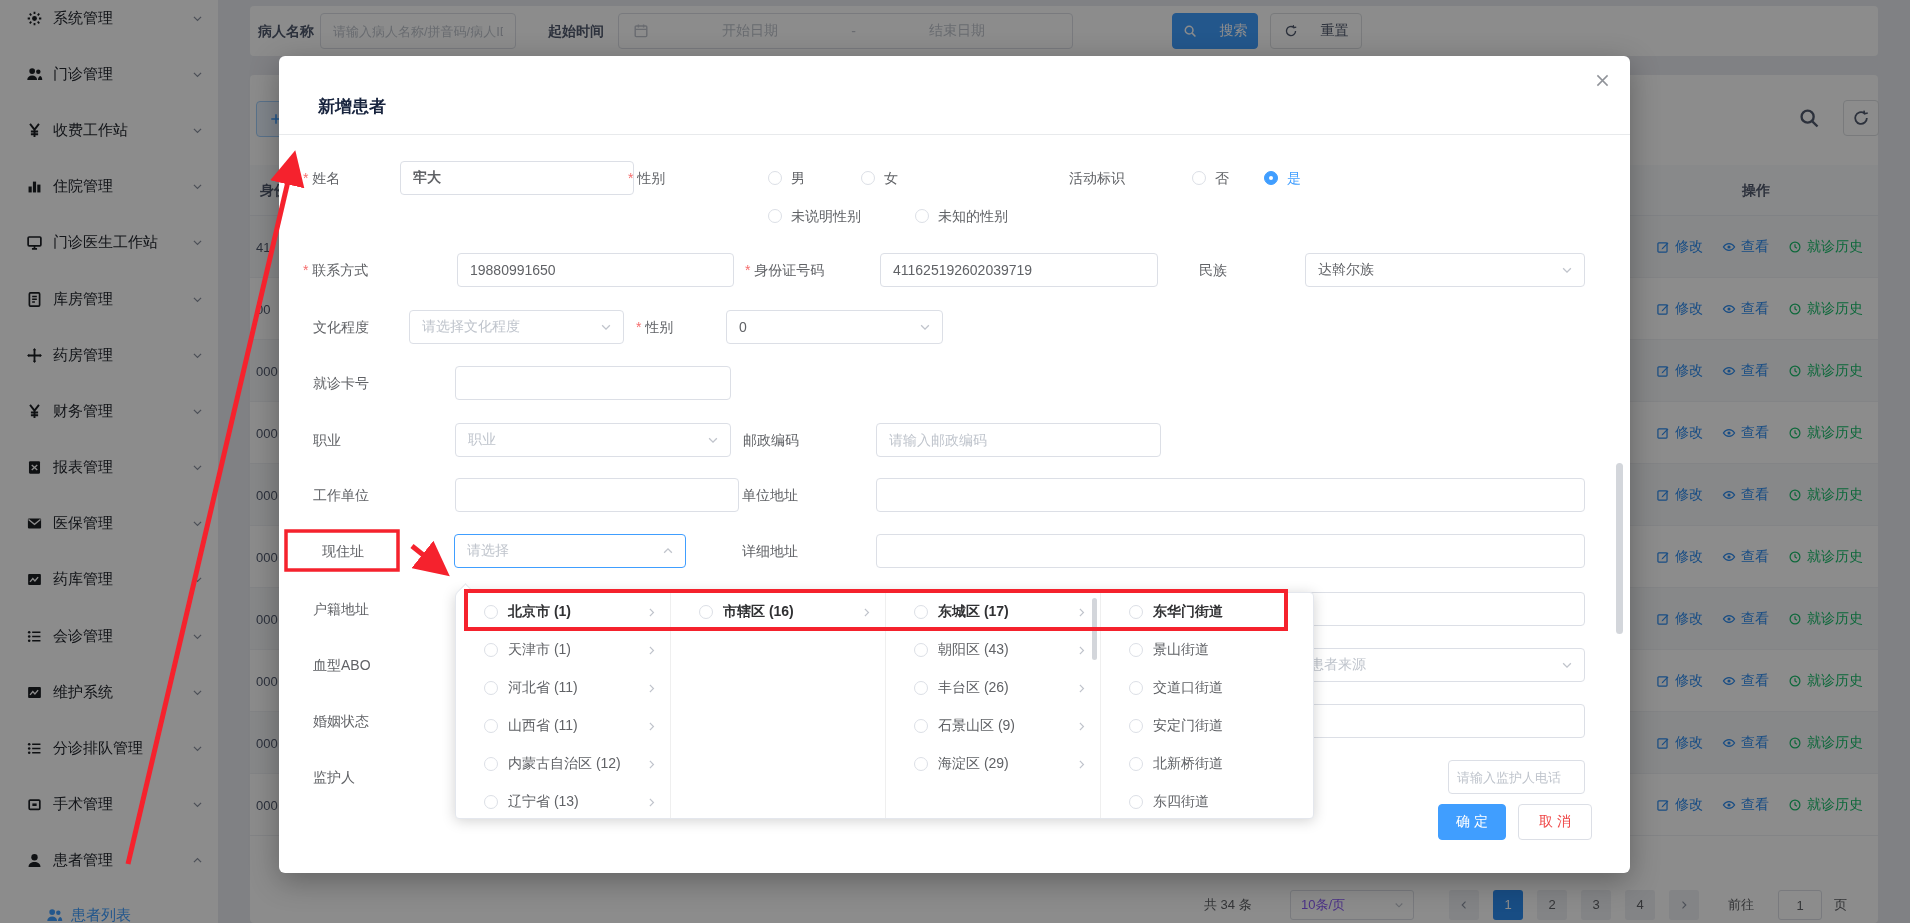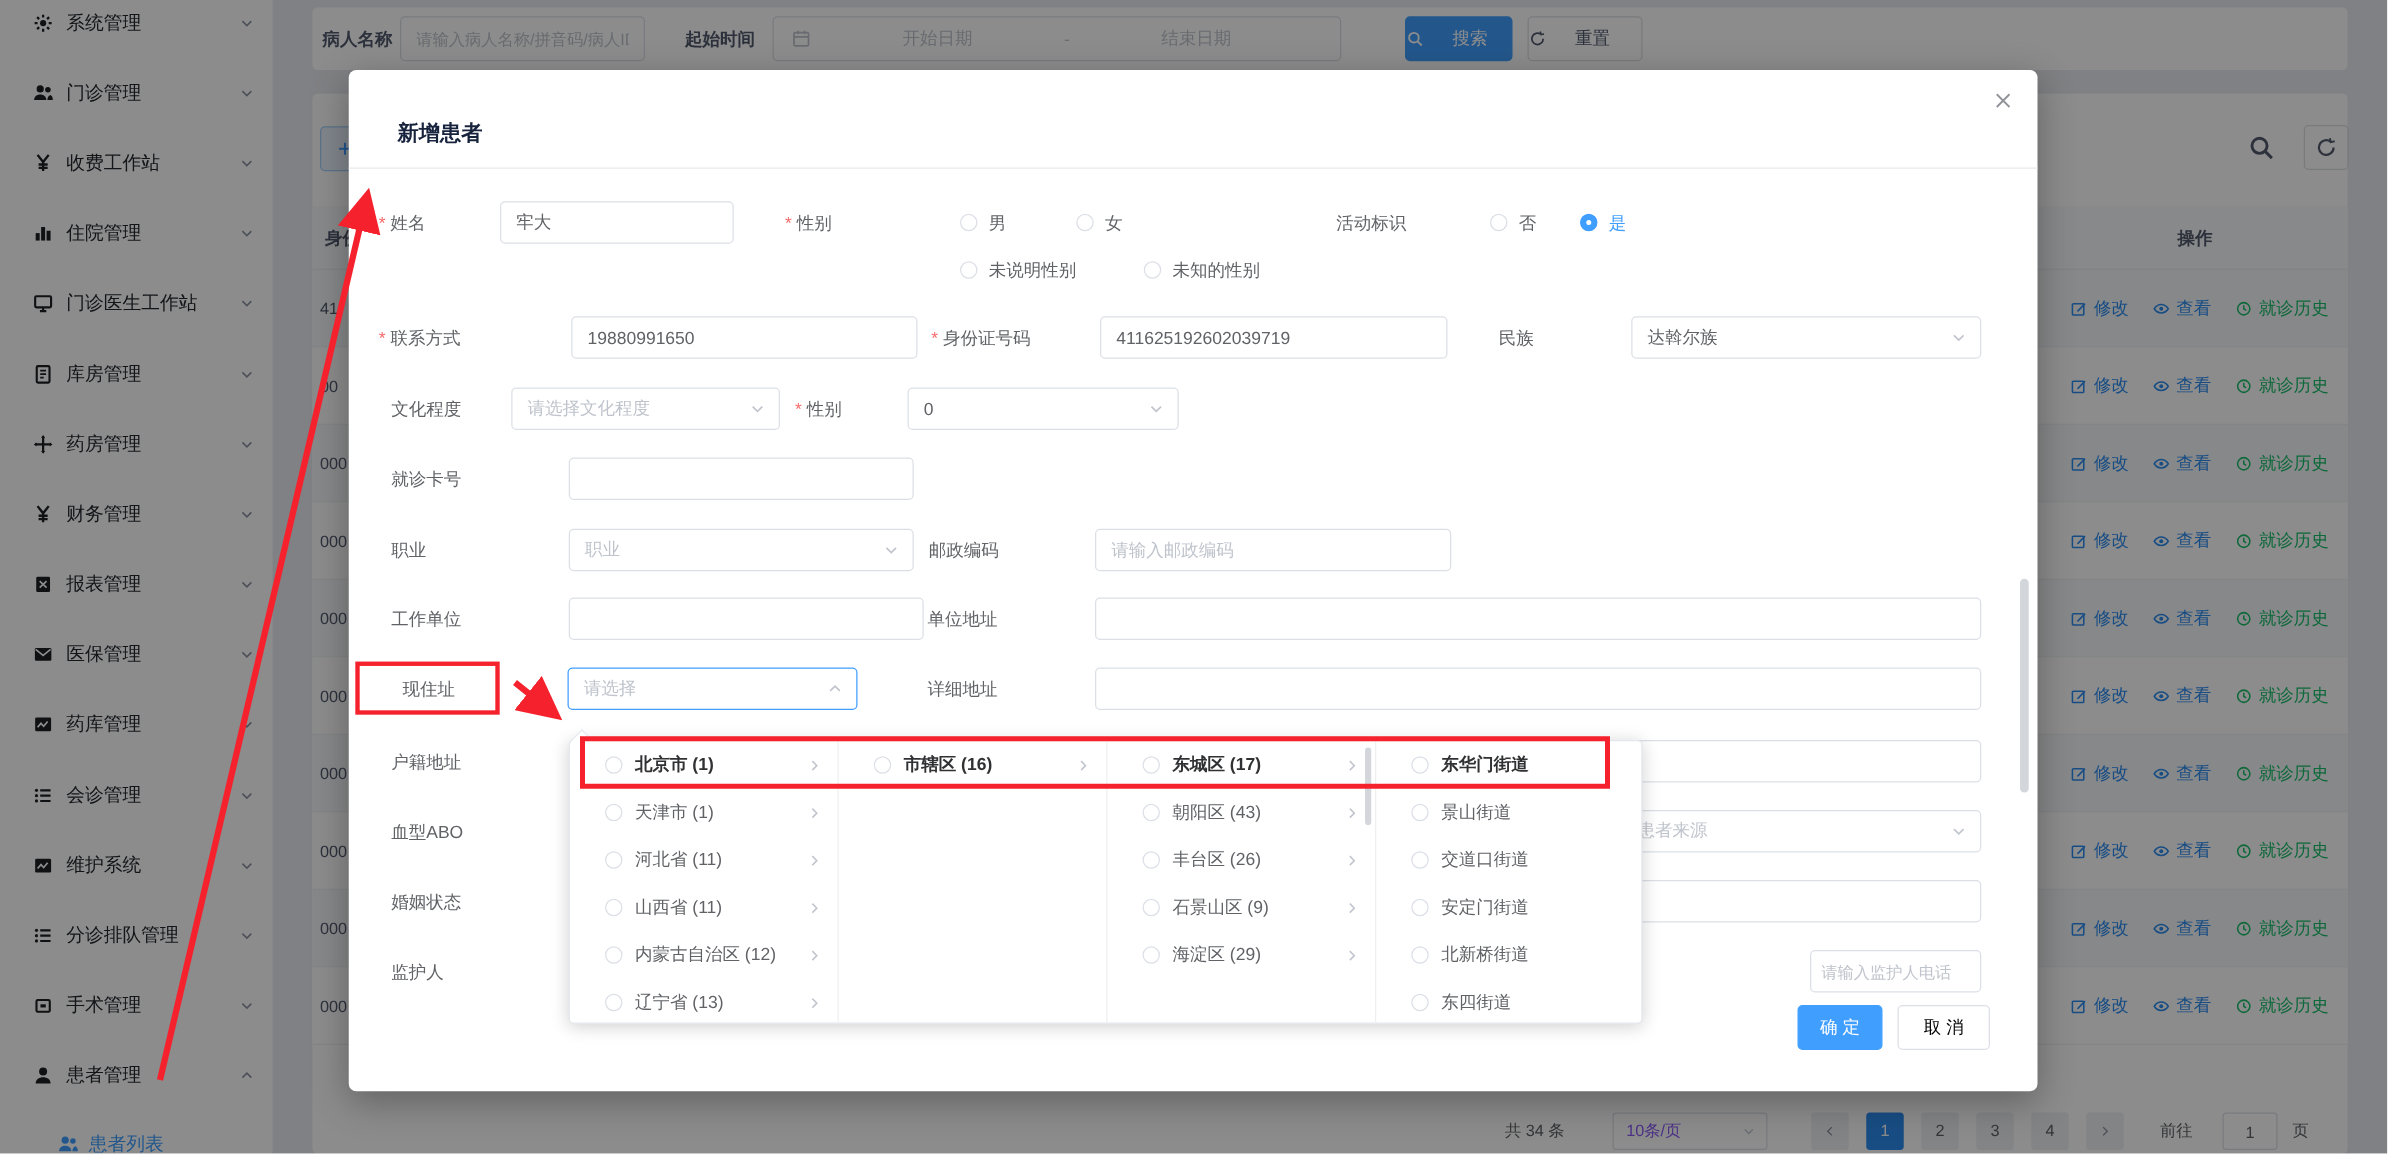--- a/index.html
+++ b/index.html
@@ -28,21 +28,21 @@
   .fin::placeholder{color:#bfc4cc;}
   .fsel{position:absolute;height:34px;border:1px solid #dcdfe6;border-radius:4px;background:#fff;font-size:14px;padding:0 10px 0 12px;box-sizing:border-box;z-index:2;display:flex;align-items:center;}
   .fsel .ph{color:#bfc4cc;flex:1;white-space:nowrap;overflow:hidden;}
   .fsel .val{color:#606266;flex:1;}
   .fsel .dchev{width:14px;height:14px;color:#c0c4cc;flex:none;}
   .fsel.focus{border-color:#409EFF;}
 
   .daterange{position:absolute;left:618px;top:13px;width:455px;height:36px;border:1px solid #dcdfe6;border-radius:4px;background:#fff;z-index:2;display:flex;align-items:center;padding:0 14px;box-sizing:border-box;font-size:14px;color:#bfc4cc;}
   .daterange .cal{width:16px;height:16px;color:#bfc4cc;flex:none;}
   .daterange .dph{flex:1;text-align:center;}
-  .btn{position:absolute;height:36px;border-radius:4px;font-size:14px;z-index:2;display:flex;align-items:center;justify-content:flex-start;gap:23px;box-sizing:border-box;cursor:pointer;}
+  .btn{position:absolute;height:36px;border-radius:4px;font-size:14px;z-index:2;display:flex;align-items:center;justify-content:center;gap:23px;box-sizing:border-box;cursor:pointer;margin-left:48px;}
   .btn .bicon{width:14px;height:14px;}
   .btn-search{left:1124px;top:13px;width:86px;background:#409EFF;color:#fff;border:1px solid #409EFF;}
   .btn-reset{left:1222px;top:13px;width:92px;background:#fff;color:#515a6e;border:1px solid #dcdee2;}
   .btn-add{position:absolute;left:256px;top:101px;width:92px;height:36px;background:#ecf5ff;border:1px solid #a3d0fd;border-radius:4px;z-index:2;display:flex;align-items:center;padding-left:12px;box-sizing:border-box;color:#409EFF;}
   .btn-add .bicon{width:14px;height:14px;}
   .tool-ic{position:absolute;z-index:2;color:#515a6e;}
 
   
   .thead{position:absolute;left:250px;top:165px;width:1628px;height:51px;background:#f8f9fb;border-bottom:1px solid #e9edf2;box-sizing:border-box;z-index:2;}
   .trow{position:absolute;left:250px;width:1628px;height:62px;border-bottom:1px solid #eef1f5;box-sizing:border-box;z-index:2;background:#fff;}
@@ -76,21 +76,21 @@
   .m-scroll{position:absolute;left:1616px;top:463px;width:7px;height:171px;background:#d3d6db;border-radius:4px;z-index:9;}
   .mlabel{position:absolute;height:20px;line-height:20px;font-size:14px;color:#606266;z-index:9;white-space:nowrap;}
   .req::before{content:"* ";color:#f56c6c;}
   .min{z-index:9;}
   .rad{position:absolute;width:14px;height:14px;border:1px solid #dcdfe6;border-radius:50%;background:#fff;z-index:9;box-sizing:border-box;cursor:pointer;}
   .rad.on{background:#409EFF;border-color:#409EFF;}
   .rad.on::after{content:"";position:absolute;left:4px;top:4px;width:4px;height:4px;background:#fff;border-radius:50%;}
   .rlab{position:absolute;height:20px;line-height:20px;font-size:14px;color:#606266;z-index:9;cursor:pointer;white-space:nowrap;}
   .rlab.on{color:#409EFF;}
   .btn-ok{position:absolute;left:1438px;top:804px;width:66px;height:34px;background:#409EFF;border:1px solid #409EFF;color:#fff;border-radius:4px;font-size:14px;z-index:9;display:flex;align-items:center;justify-content:center;cursor:pointer;white-space:nowrap;}
-  .btn-cancel{position:absolute;left:1518px;top:804px;width:72px;height:34px;background:#fff;border:1px solid #dcdfe6;color:#000000;border-radius:4px;font-size:14px;z-index:9;display:flex;align-items:center;justify-content:center;cursor:pointer;white-space:nowrap;}
+  .btn-cancel{position:absolute;left:1518px;top:804px;width:72px;height:34px;background:#fff;border:1px solid #dcdfe6;color:#ef4444;border-radius:4px;font-size:14px;z-index:9;display:flex;align-items:center;justify-content:center;cursor:pointer;white-space:nowrap;}
 
   
   .cas{position:absolute;left:455px;top:592px;width:859px;height:227px;background:#fff;border:1px solid #e4e7ed;border-radius:4px;box-shadow:0 2px 14px rgba(0,0,0,.18);z-index:12;display:flex;overflow:hidden;box-sizing:border-box;}
   .cas-arrow{position:absolute;left:459px;top:586px;width:12px;height:12px;background:#fff;border-left:1px solid #e4e7ed;border-top:1px solid #e4e7ed;transform:rotate(45deg);z-index:13;}
   .cas-col{flex:0 0 215px;border-right:1px solid #efefef;position:relative;box-sizing:border-box;}
   .cas-col:last-child{flex:1;border-right:none;}
   .cas-item{height:38px;display:flex;align-items:center;padding:0 12px 0 28px;font-size:14px;color:#606266;cursor:pointer;}
   .cas-item.sel{font-weight:bold;color:#303133;}
   .cas-rad{width:14px;height:14px;border:1px solid #dcdfe6;border-radius:50%;flex:none;margin-right:10px;box-sizing:border-box;background:#fff;}
   .cas-lbl{white-space:nowrap;}
@@ -772,21 +772,21 @@
   <div class="m-title">新增患者</div>
   <span class="m-close" data-icon="close">
       <svg viewBox="0 0 16 16" stroke="currentColor" stroke-width="1.4">
         <path d="M3.2 3.2l9.6 9.6M12.8 3.2L3.2 12.8"></path>
       </svg>
     </span>
   <div class="m-divider"></div>
   <div class="m-scroll"></div>
 
   <span class="mlabel req" style="left:303px;top:168px;">姓名</span>
-  <input class="fin min" style="left: 400px; top: 161px; width: 187px;" readonly="" value="牢大">
+  <input class="fin min" style="left: 400px; top: 161px; width: 234px; font-weight: bold;" readonly="" value="牢大">
   <span class="mlabel req" style="left:628px;top:168px;">性别</span>
   <span class="rad" style="left:768px;top:171px;"></span>
   <span class="rlab" style="left:791px;top:168px;">男</span>
   <span class="rad" style="left:861px;top:171px;"></span>
   <span class="rlab" style="left:884px;top:168px;">女</span>
   <span class="mlabel" style="left:1069px;top:168px;">活动标识</span>
   <span class="rad" style="left:1192px;top:171px;"></span>
   <span class="rlab" style="left:1215px;top:168px;">否</span>
   <span class="rad on" style="left:1264px;top:171px;"></span>
   <span class="rlab on" style="left:1287px;top:168px;">是</span>

